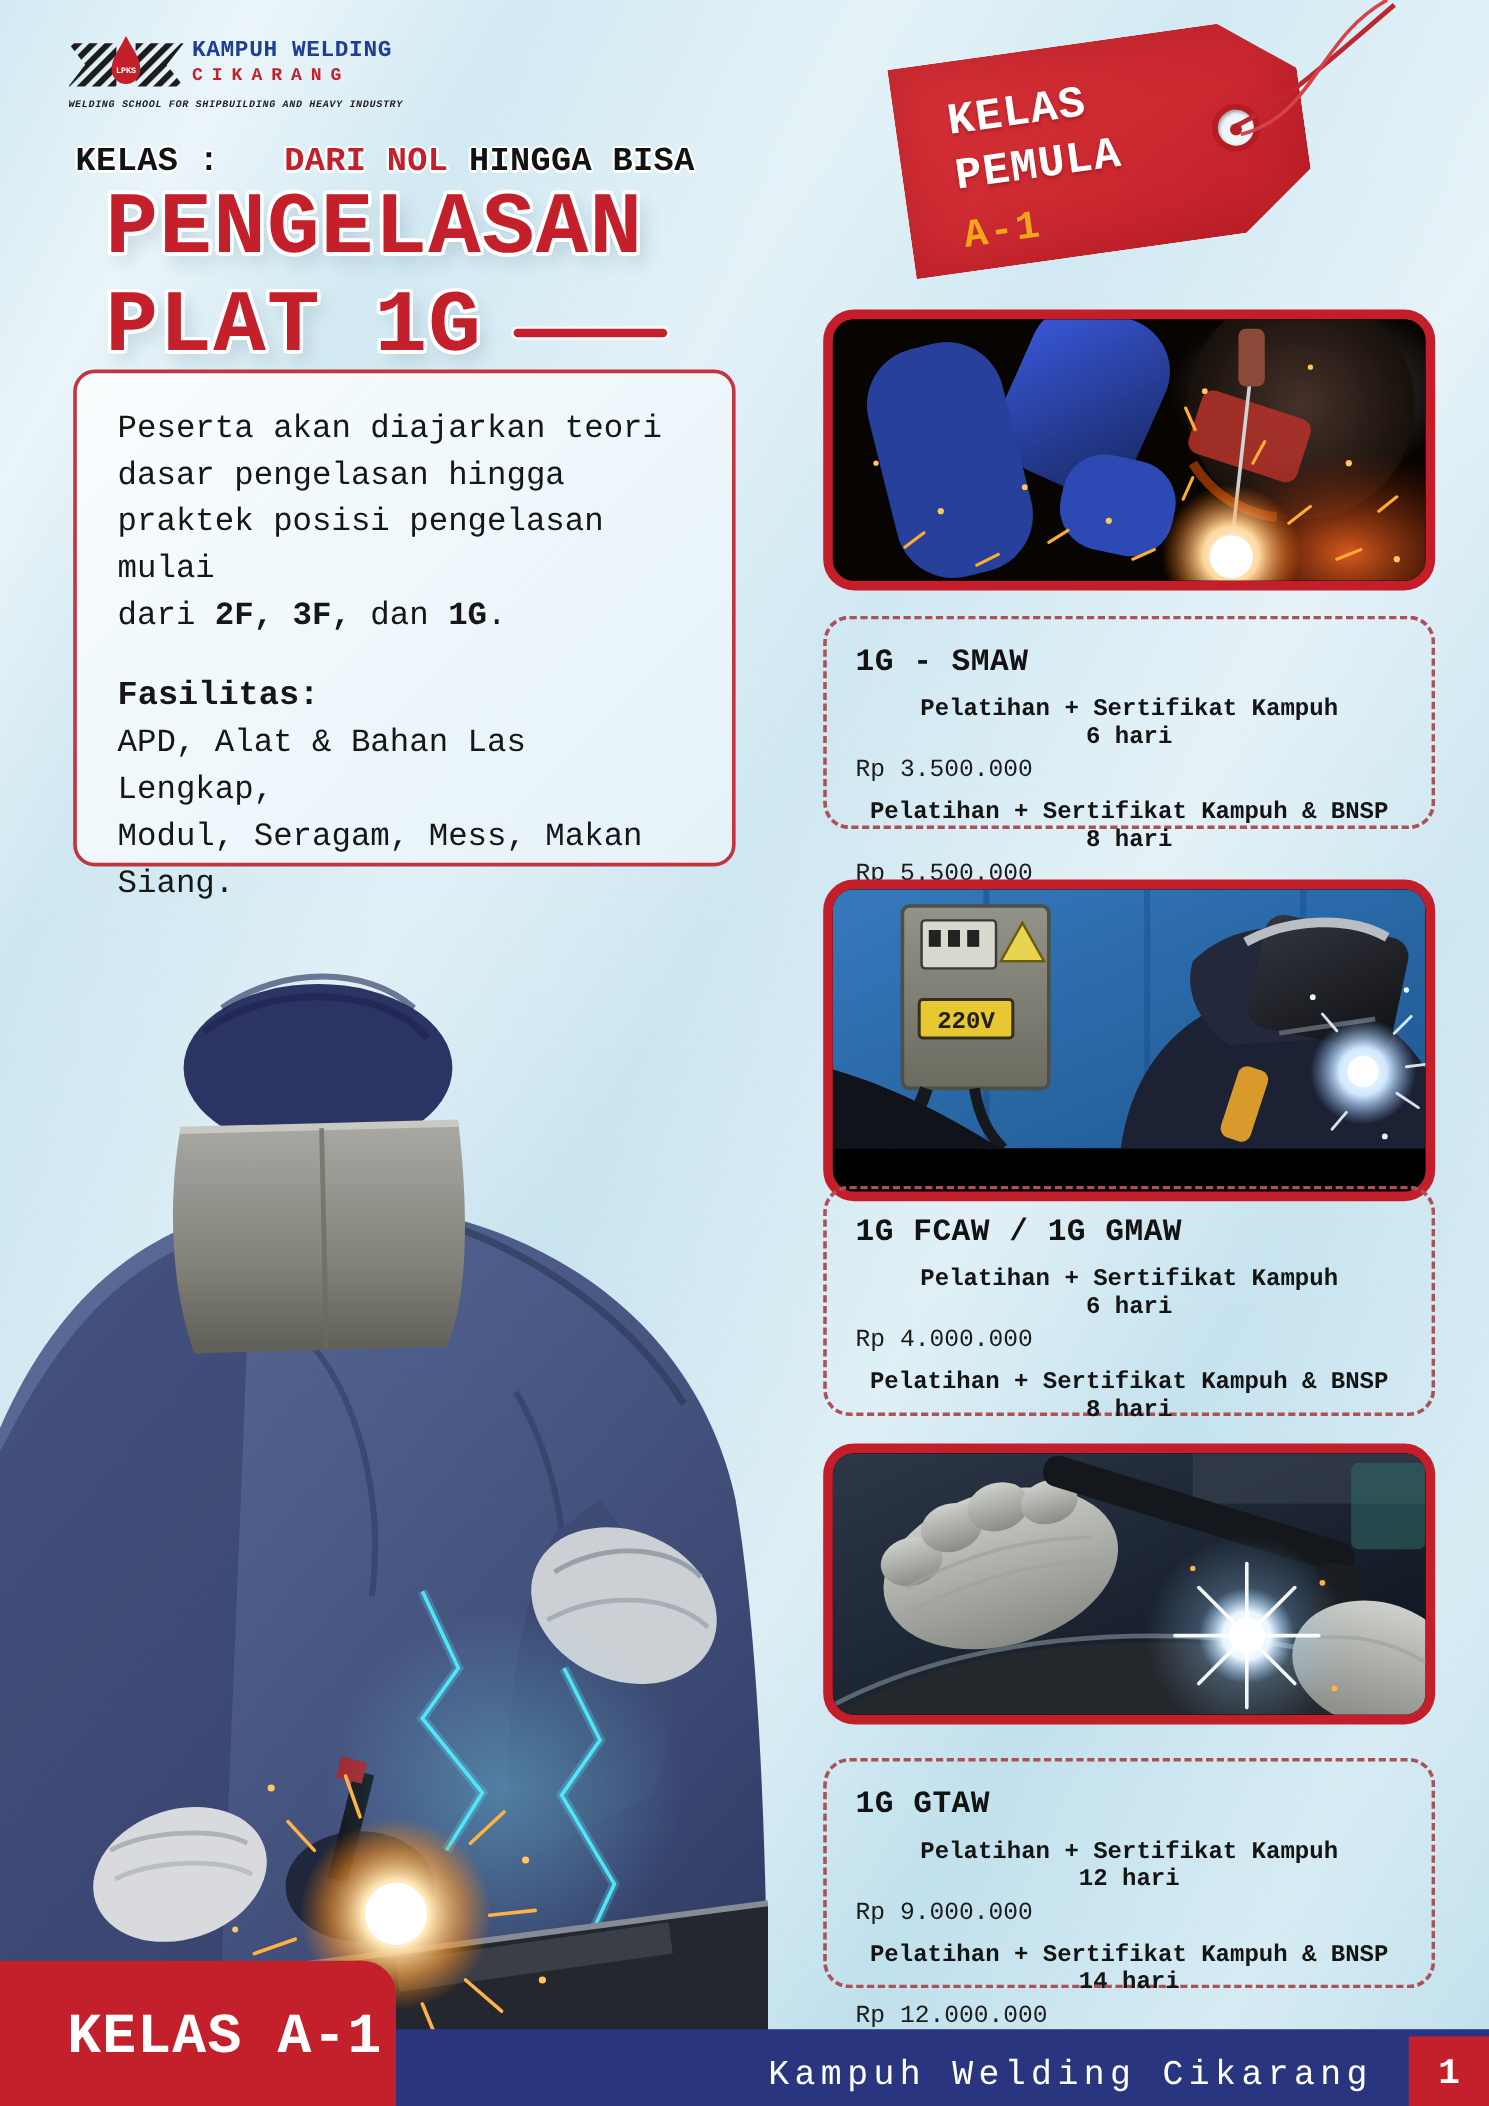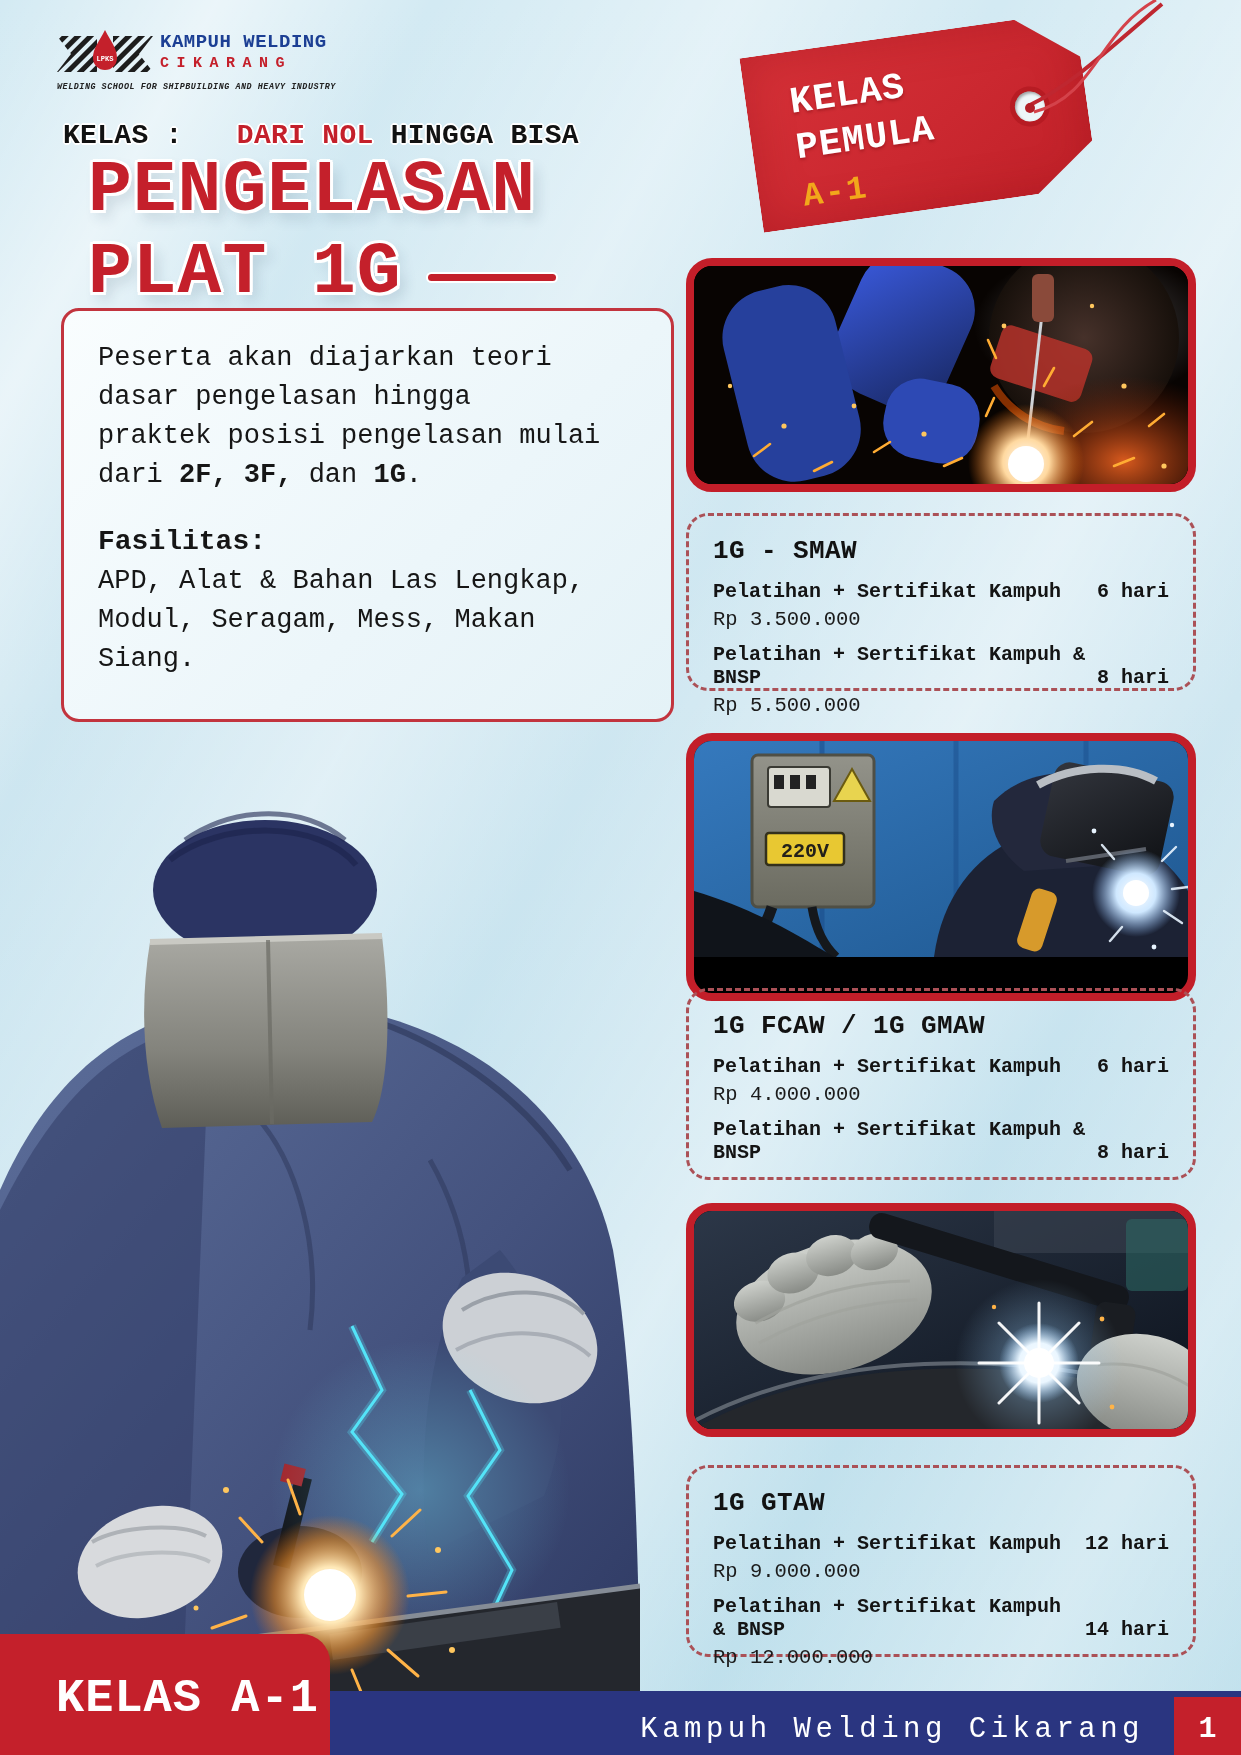--- a/index.html
+++ b/index.html
@@ -27,21 +27,21 @@
   .kicker{left:63px;top:120px;font-size:28px;font-weight:800;color:#121212;letter-spacing:.3px;
     text-shadow:2px 0 #fff,-2px 0 #fff,0 2px #fff,0 -2px #fff,1px 1px #fff,-1px -1px #fff,1px -1px #fff,-1px 1px #fff;}
   .kicker .hl{color:#c4202b;padding-left:37px;}
   .big-title{left:58px;top:150px;font-size:73px;line-height:82px;font-weight:900;color:#c4202b;letter-spacing:1px;
     text-shadow:3px 0 #fff,-3px 0 #fff,0 3px #fff,0 -3px #fff,2.5px 2.5px #fff,-2.5px 2.5px #fff,2.5px -2.5px #fff,-2.5px -2.5px #fff,6px 8px 14px rgba(30,60,90,.18);margin-left:30px;}
   .title-line2{display:flex;align-items:center;}
   .title-dash{display:inline-block;width:128px;height:7px;border-radius:4px;background:#c4202b;margin-left:26px;margin-top:8px;
     box-shadow:0 0 0 2px #fff;}
 
   
-  .desc-box{left:61px;top:308px;width:613px;height:414px;box-sizing:border-box;
+  .desc-box{left:61px;top:308px;width:552px;height:414px;box-sizing:border-box;
     background:linear-gradient(135deg,#f9fdfe 0%,#ecf6fa 60%,#e4f2f7 100%);
     border:3px solid #c2343e;border-radius:18px;padding:28px 34px;color:#161616;}
   .desc-line{font-size:27px;line-height:39px;}
   .desc-gap{height:27px;}
   .fas-label{font-size:28px;line-height:40px;font-weight:800;}
   .b{font-weight:800;}
 
   
   .tag-wrap{left:742px;top:16px;width:370px;height:210px;}
   .tag{position:absolute;left:8px;top:18px;width:338px;height:176px;transform:rotate(-8deg);
@@ -55,21 +55,21 @@
   .tag-code{font-size:33px;font-weight:900;color:#f2a71b;letter-spacing:2px;margin-top:14px;}
   .tag-string{left:1012px;top:-2px;width:180px;height:125px;}
 
   
   .photo{left:686px;width:510px;box-sizing:border-box;border:8px solid #c31e29;border-radius:26px;overflow:hidden;background:#000;}
   .photo svg{display:block;}
   .card{left:686px;width:510px;box-sizing:border-box;border:3px dashed #ab5157;border-radius:22px;padding:20px 24px;}
   .card-title{font-size:26px;font-weight:800;color:#121212;letter-spacing:.4px;margin-bottom:14px;}
   .price-item{margin-top:12px;}
   .price-item:first-of-type{margin-top:0;}
-  .price-row{display:flex;justify-content:space-between;align-items:flex-end;}
+  .price-row{display:flex;justify-content:space-between;align-items:center;flex-direction:column;}
   .price-label{font-size:20px;font-weight:800;color:#141414;}
   .price-duration{font-size:20px;font-weight:800;color:#141414;white-space:nowrap;}
   .price-value{font-size:20.5px;color:#1b1b1b;margin-top:5px;}
 
   
   .class-box{left:0;top:1634px;width:330px;height:121px;background:#c4202b;border-radius:0 28px 0 0;z-index:6;text-align:center;}
   .class-box span{position:absolute;left:56px;top:38px;font-size:47px;font-weight:900;color:#fff;letter-spacing:1px;}
   .footer-bar{left:330px;top:1691px;width:911px;height:76px;background:#2a3580;z-index:6;display:flex;align-items:center;justify-content:flex-end;}
   .footer-brand{color:#fff;font-size:29px;letter-spacing:4.5px;margin-right:30px;}
   .page-square{width:67px;height:64px;background:#c4202b;display:flex;align-items:center;justify-content:center;

